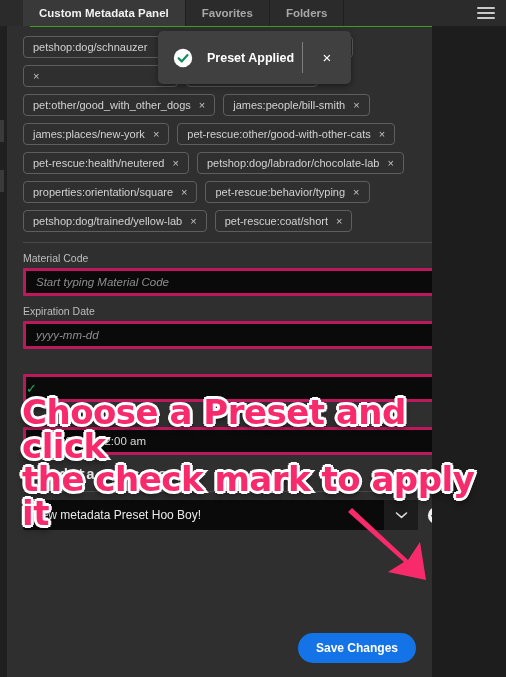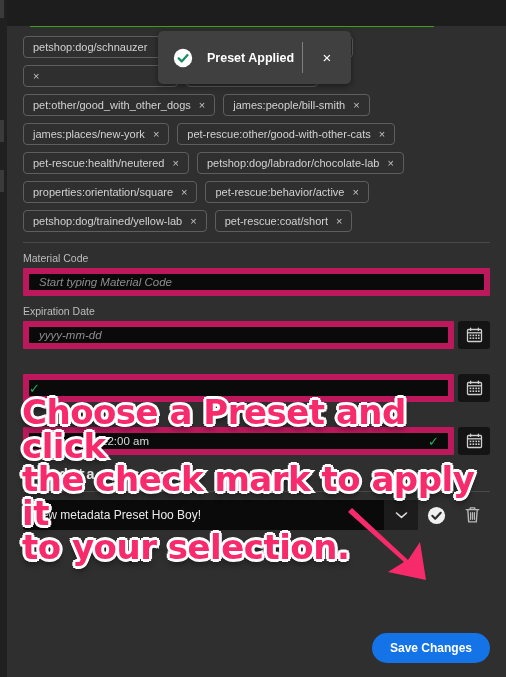--- a/index.html
+++ b/index.html
@@ -30,21 +30,21 @@
     align-items:center;justify-content:center;gap:3px;cursor:pointer;
   }
   .hamburger i{display:block;width:18px;height:2px;background:#c9c9c9;border-radius:1px;}
 
   
   .rail{position:absolute;left:0;top:0;width:7px;height:677px;background:#202020;}
   .rail-nub{position:absolute;left:0;width:4px;background:#3a3a3a;}
 
   
   .panel{
-    position:absolute;left:7px;top:26px;width:499px;height:651px;
+    position:absolute;left:7px;top:26px;width:425px;height:651px;
     background:#2f2f2f;overflow:hidden;
   }
   .greenbar{
     position:absolute;left:23px;top:-2px;width:404px;height:3px;background:#3aa21a;
   }
   .panel-inner{position:absolute;left:0;top:6px;width:499px;height:645px;}
 
   
   .tagwrap{padding:4px 16px 0 16px;}
   .tagrow{display:flex;flex-wrap:nowrap;gap:8px;margin-bottom:7px;}
@@ -56,21 +56,21 @@
   }
   .tag .x{color:#c4c4c4;font-size:11px;line-height:1;cursor:pointer;}
 
   
   .divider{height:1px;background:#4a4a4a;margin:10px 16px 0 16px;}
 
   
   .form{padding:0 16px;}
   .flabel{font-size:10.5px;color:#bdbdbd;margin:9px 0 4px 0;}
   .finput{
-    height:28px;background:#0a0a0a;border:6px solid #be185d;border-radius:1px;
+    height:28px;background:#0a0a0a;border:3px solid #be185d;border-radius:1px;
     display:flex;align-items:center;box-sizing:border-box;
   }
   .finput .txt{
     flex:1 1 auto;padding:0 10px;font-size:11.5px;color:#d8d8d8;
     white-space:nowrap;overflow:hidden;
   }
   .finput .ph{font-style:italic;color:#8d8d8d;}
   .datefield{display:flex;align-items:stretch;gap:4px;}
   .datefield .finput{flex:1 1 auto;}
   .calbtn{
@@ -155,20 +155,35 @@
 <body>
 
 <div class="app">
 
   <div class="rail">
     <div class="rail-nub" style="top:0px;height:18px;"></div>
     <div class="rail-nub" style="top:120px;height:22px;"></div>
     <div class="rail-nub" style="top:170px;height:22px;"></div>
   </div>
 
+  <div class="tabbar">
+    <div style="width:23px;height:26px;"></div>
+    <div class="tab active">Custom Metadata Panel</div>
+    <div class="tab-sep"></div>
+    <div class="tab">Favorites</div>
+    <div class="tab-sep"></div>
+    <div class="tab">Folders</div>
+    <div class="tab-sep"></div>
+    <div class="tabspacer"></div>
+    <div class="hamburger">
+      <i></i>
+        <i></i>
+        <i></i>
+    </div>
+  </div>
 
   <div class="panel">
     <div class="greenbar"></div>
 
     <div class="panel-inner">
 
       <div class="tagwrap">
 
         <div class="tagrow">
           <div class="tag" style="width:210px;">
@@ -223,21 +238,21 @@
             <span class="x">×</span>
           </div>
         </div>
 
         <div class="tagrow">
           <div class="tag">
             <span>properties:orientation/square</span>
             <span class="x">×</span>
           </div>
           <div class="tag">
-            <span>pet-rescue:behavior/active</span>
+            <span>pet-rescue:behavior/typing</span>
             <span class="x">×</span>
           </div>
         </div>
 
         <div class="tagrow">
           <div class="tag">
             <span>petshop:dog/trained/yellow-lab</span>
             <span class="x">×</span>
           </div>
           <div class="tag">
@@ -375,21 +390,20 @@
       </svg>
     </span>
     <span class="tlabel">Preset Applied</span>
     <span class="tsep"></span>
     <span class="tclose">×</span>
   </div>
 
   <div class="anno">
     <span>Choose a Preset and click</span>
     <span>the check mark to apply it</span>
-    <span>to your selection.</span>
   </div>
 
   <span class="arrow">
     <svg width="110" height="90" viewBox="0 0 110 90">
       <path d="M22 10 L78 62 L90 44 L96 82 L58 74 L74 64 L18 14 Z" fill="#f72a6b"></path>
     </svg>
   </span>
 
 </div>
 

